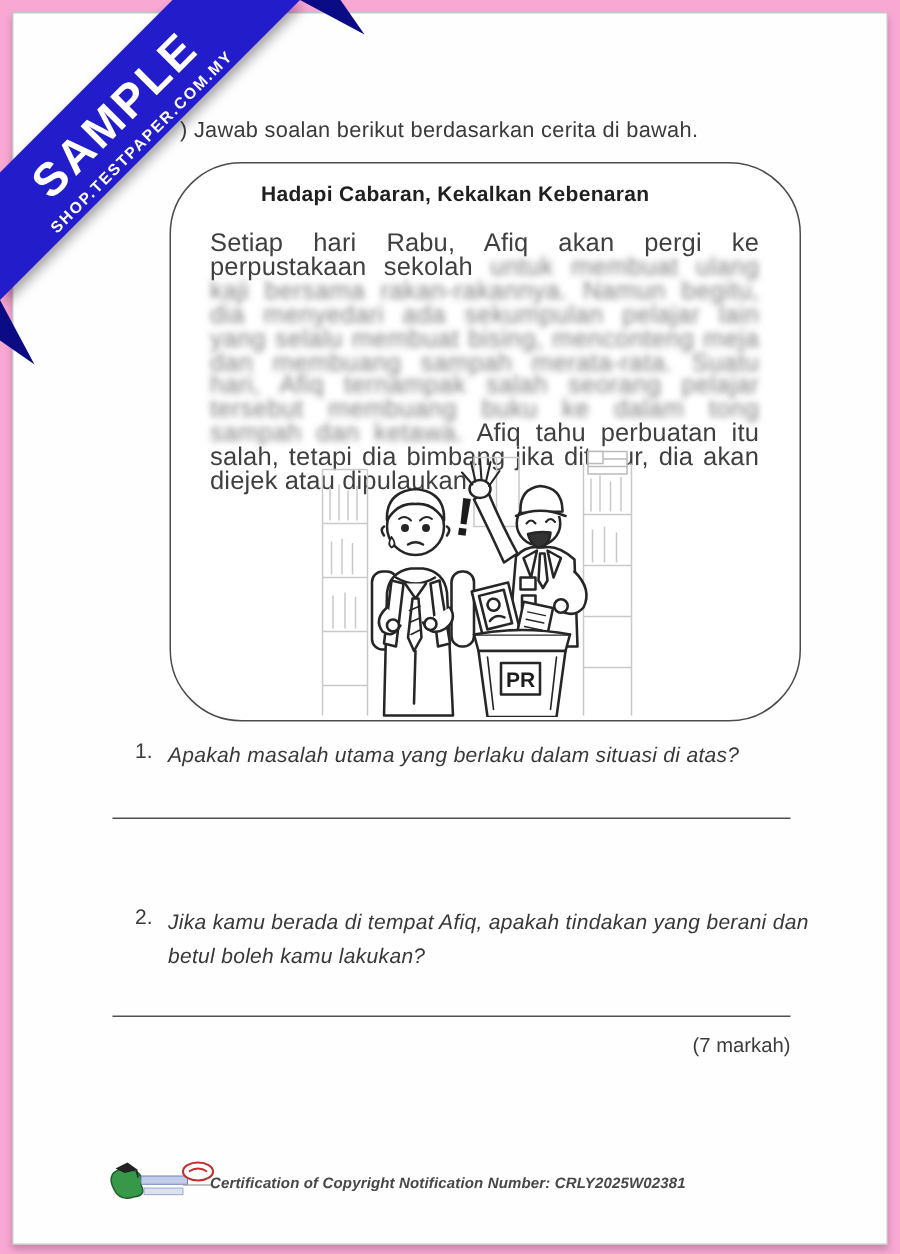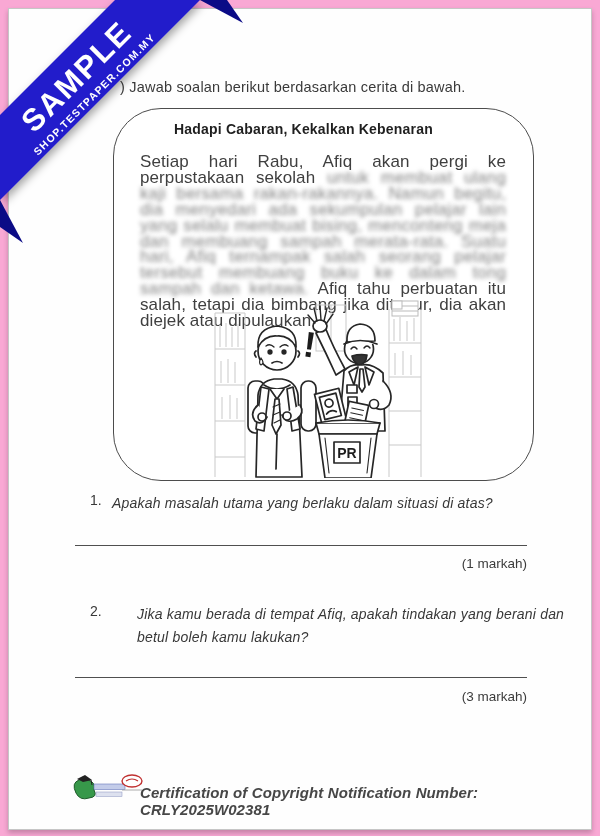--- a/index.html
+++ b/index.html
@@ -27,30 +27,30 @@
   .story-paragraph .blurred{
     color:transparent;text-shadow:0 0 4px rgba(105,105,105,.85);
   }
   .illustration{left:212px;top:299px;}
   
   .q-number{font-size:14px;color:#383838;}
   .q-text{font-size:14px;line-height:23px;color:#383838;letter-spacing:.2px;font-style:italic;}
   .q1-number{left:90px;top:492px;}
   .q1-text{left:112px;top:492px;width:440px;}
   .q2-number{left:90px;top:603px;}
-  .q2-text{left:112px;top:603px;width:442px;margin-left:25px;}
+  .q2-text{left:112px;top:603px;width:442px;}
   .answer-line{left:75px;width:452px;height:0;border-top:1.5px solid #4f4f4f;}
   .q1-line{top:545px;}
   .q2-line{top:677px;}
   .marks{width:452px;left:75px;text-align:right;font-size:13.5px;color:#3c3c3c;}
   .q1-marks{top:556px;}
   .q2-marks{top:689px;}
   
   .footer-logos{left:70px;top:772px;}
-  .cert-text{left:140px;top:784px;font-size:15px;font-style:italic;font-weight:bold;color:#474747;letter-spacing:.1px;}
+  .cert-text{left:140px;top:784px;font-size:10px;font-style:italic;font-weight:bold;color:#474747;letter-spacing:.1px;}
   
   .ribbon{left:0;top:0;}
 </style>
 </head>
 <body>
 
 <div class="stage">
 
   <div class="abs page-sheet"></div>
 
@@ -141,26 +141,25 @@
         <path d="M113 139 L117 174 M159 139 L155 174" stroke-width="1.1"></path>
         <rect x="122" y="143" width="26" height="21" fill="#ffffff"></rect>
         <text x="135" y="159" font-size="14" font-weight="bold" fill="#1d1d1d" stroke="none" text-anchor="middle" font-family="'Liberation Sans',sans-serif">PR</text>
       </g>
     </g>
   </svg>
 
   <div class="abs q-number q1-number">1.</div>
   <div class="abs q-text q1-text">Apakah masalah utama yang berlaku dalam situasi di atas?</div>
   <div class="abs answer-line q1-line"></div>
-  <div class="abs marks q1-marks">(1 markah)</div>
 
   <div class="abs q-number q2-number">2.</div>
   <div class="abs q-text q2-text">Jika kamu berada di tempat Afiq, apakah tindakan yang berani dan betul boleh kamu lakukan?</div>
   <div class="abs answer-line q2-line"></div>
-  <div class="abs marks q2-marks">(3 markah)</div>
+  <div class="abs marks q2-marks">(7 markah)</div>
 
   <svg class="abs footer-logos" width="74" height="30" viewBox="0 0 74 30">
     <g>
       <path d="M6 21 Q1 11 9 8 Q13 2 18 8 Q26 10 24 18 Q28 25 19 26 Q10 29 6 21 Z" fill="#37984a" stroke="#205c2c" stroke-width="1"></path>
       <path d="M7 7 L15 3 L22 8 L13 10 Z" fill="#222222"></path>
       <line x1="21" y1="8" x2="22" y2="13" stroke="#222222" stroke-width="1"></line>
       <rect x="24" y="12" width="31" height="5.5" fill="#c3cce9" stroke="#6677bb" stroke-width="0.6"></rect>
       <rect x="26" y="20" width="26" height="4.5" fill="#dde1ef" stroke="#8a93c0" stroke-width="0.5"></rect>
     </g>
     <g>

